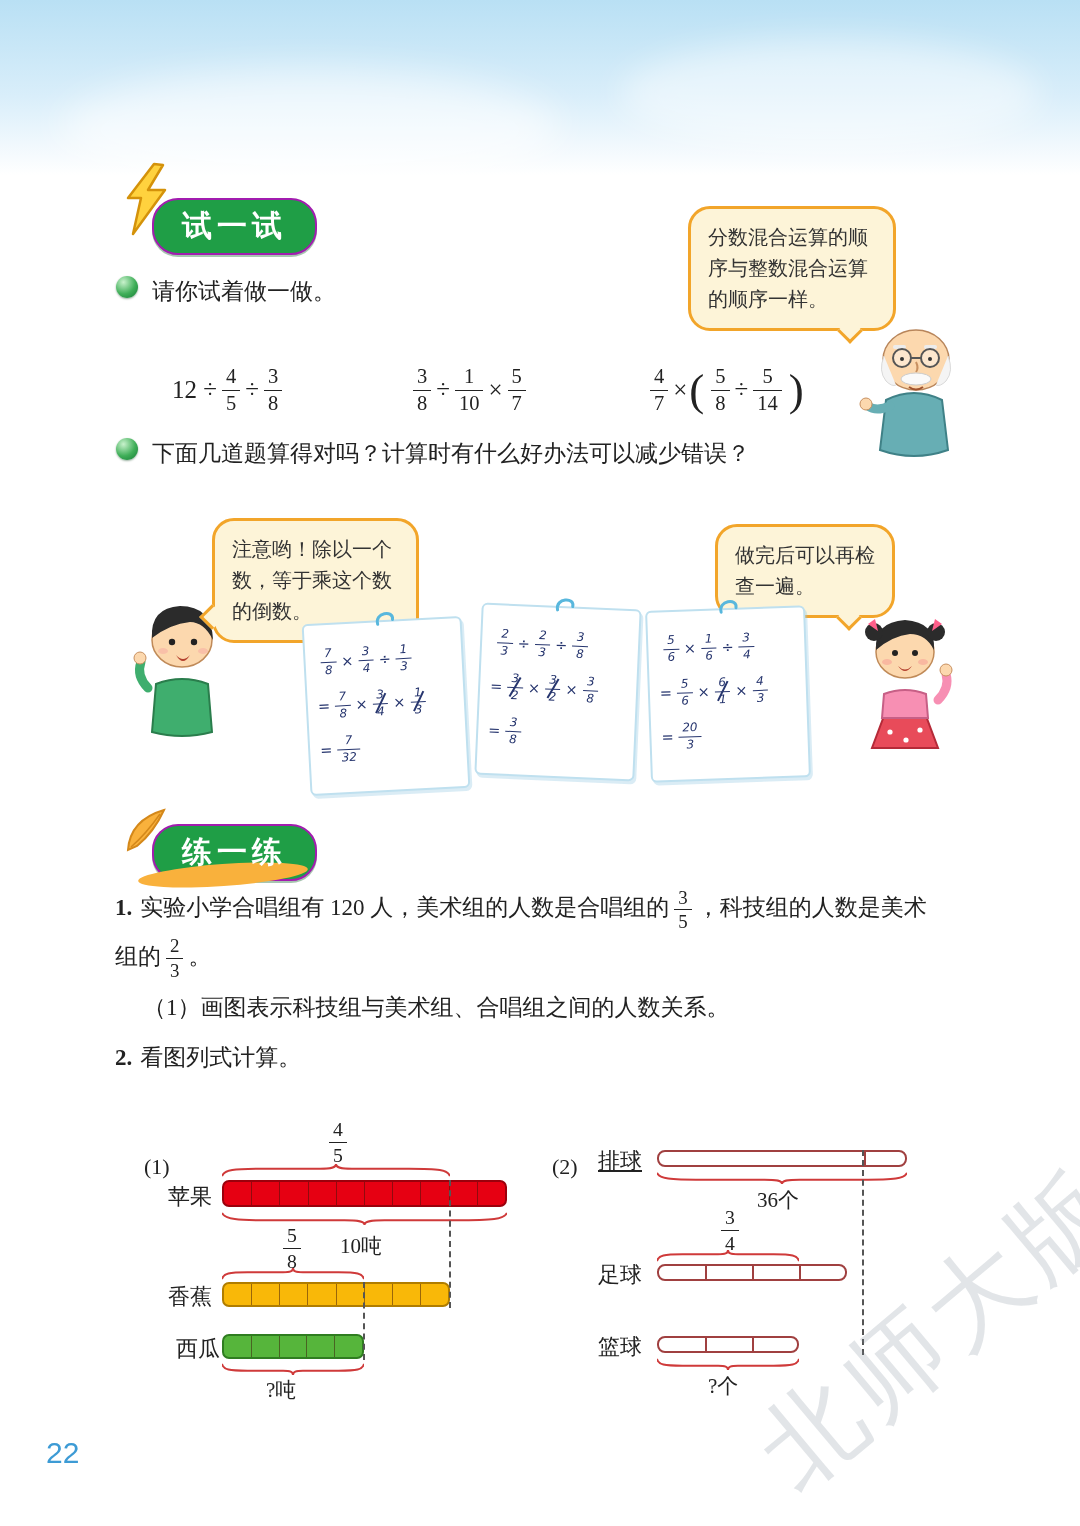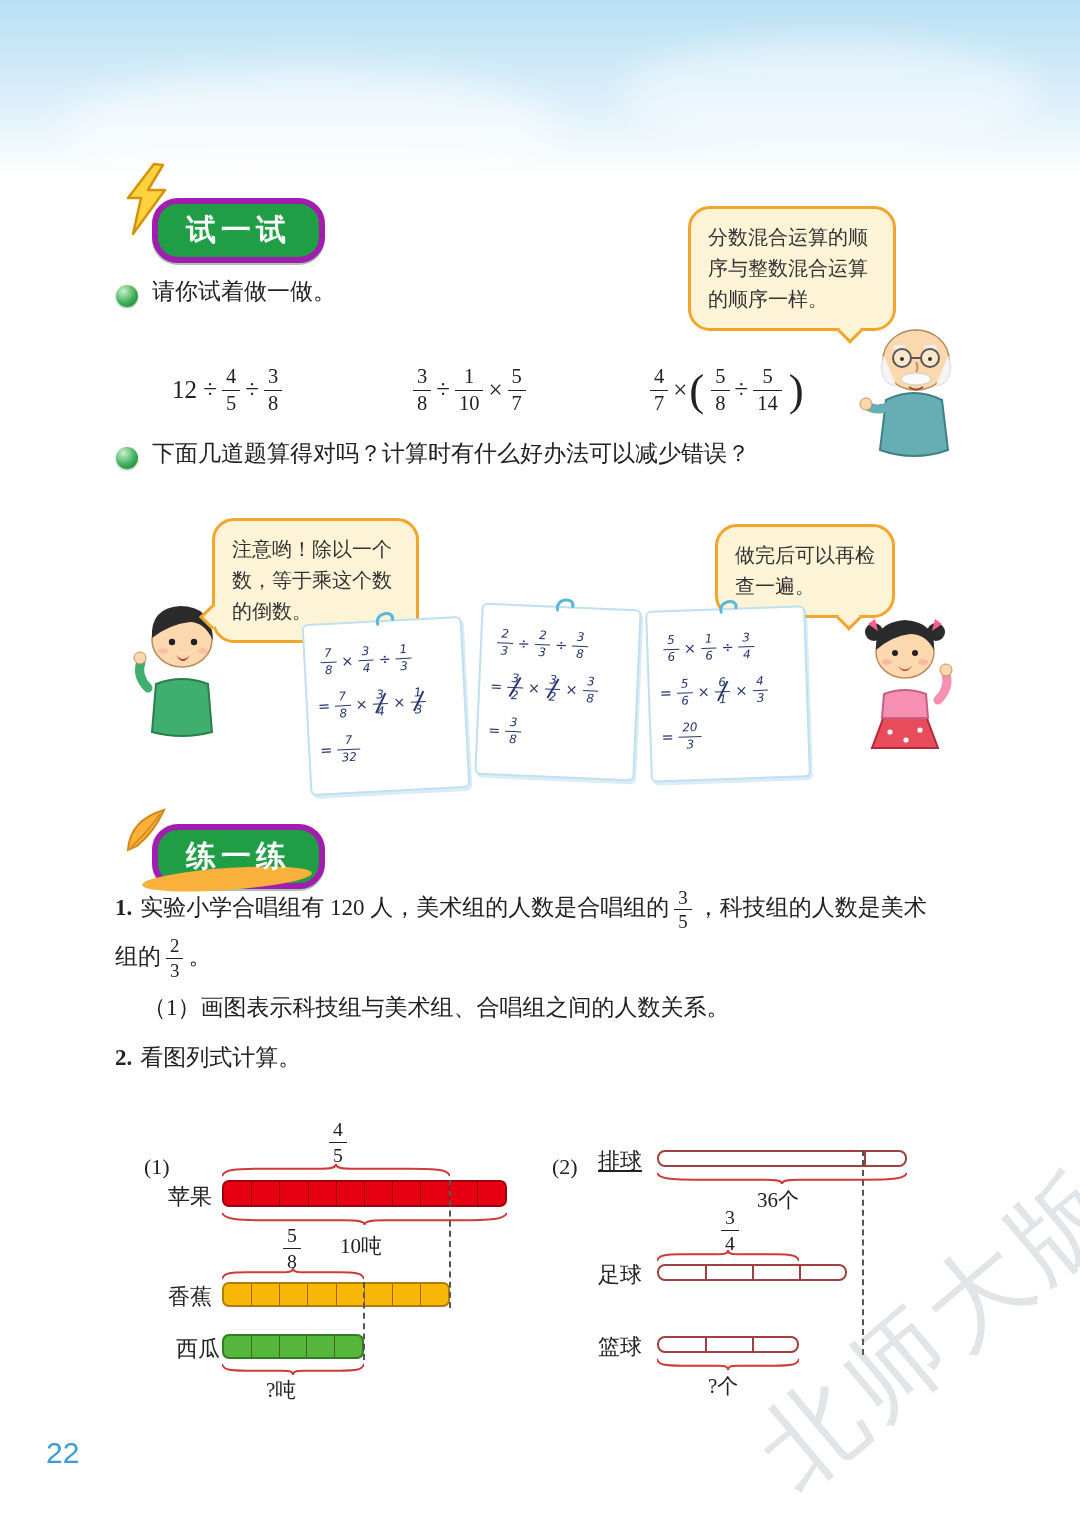--- a/index.html
+++ b/index.html
@@ -8,38 +8,38 @@
   .sky{position:absolute;top:0;left:0;right:0;height:175px;
        background:linear-gradient(180deg,#b9e0f4 0%,#d9eefa 55%,#ffffff 100%);}
   .sky::after{content:"";position:absolute;left:60px;top:70px;width:500px;height:120px;border-radius:50%;
        background:rgba(255,255,255,.55);filter:blur(18px);}
   .sky::before{content:"";position:absolute;right:40px;top:40px;width:420px;height:110px;border-radius:50%;
        background:rgba(255,255,255,.45);filter:blur(16px);}
 
   
   .badge-wrap{position:absolute;z-index:3;}
   .badge{position:relative;display:inline-block;background:#1f9e46;color:#fff;font-weight:bold;
-       font-size:30px;letter-spacing:5px;padding:6px 28px;border-radius:26px;border:6px solid #a21caf;
+       font-size:30px;letter-spacing:5px;padding:6px 28px;border-radius:26px;border:2px solid #a21caf;
        font-family:"Liberation Sans","DejaVu Sans",sans-serif;z-index:2;box-shadow:0 2px 0 rgba(0,90,30,.35);}
   .practice-badge .badge::before{content:"";position:absolute;left:-16px;bottom:-7px;width:170px;height:22px;
        background:#f9b13c;border-radius:50%;transform:rotate(-4deg);z-index:-1;}
   .bolt{position:absolute;left:-30px;top:-36px;z-index:1;}
   .feather{position:absolute;left:-30px;top:-20px;z-index:3;}
 
   
   .bubble{position:absolute;background:#fdf4d8;border:3px solid #f2a52a;border-radius:22px;
        padding:13px 17px;font-size:20px;line-height:1.55;color:#333;z-index:2;}
   .tail{position:absolute;width:18px;height:18px;background:#fdf4d8;}
   .tail-br{bottom:-12px;right:34px;border-right:3px solid #f2a52a;border-bottom:3px solid #f2a52a;transform:rotate(45deg);}
   .tail-bl{bottom:14px;left:-12px;border-left:3px solid #f2a52a;border-bottom:3px solid #f2a52a;transform:rotate(45deg);}
 
   .char{position:absolute;z-index:1;}
 
   
-  .prompt-line{position:absolute;left:116px;display:flex;align-items:flex-end;}
+  .prompt-line{position:absolute;left:116px;display:flex;align-items:flex-start;}
   .dot{width:22px;height:22px;border-radius:50%;flex:0 0 22px;
        background:radial-gradient(circle at 34% 28%,#c8f2cc,#3fae58 55%,#137a33);box-shadow:0 1px 2px rgba(0,60,20,.4);}
   .prompt-text{margin-left:14px;font-size:23px;}
 
   
   .frac{display:inline-flex;flex-direction:column;align-items:stretch;text-align:center;
        vertical-align:middle;margin:0 5px;line-height:1.15;font-size:0.82em;position:relative;}
   .frac .fnum{border-bottom:1.6px solid currentColor;padding:0 4px 1px;}
   .frac .fden{padding:1px 4px 0;}
   .frac.cancel::after{content:"";position:absolute;left:-3px;right:-3px;top:48%;

